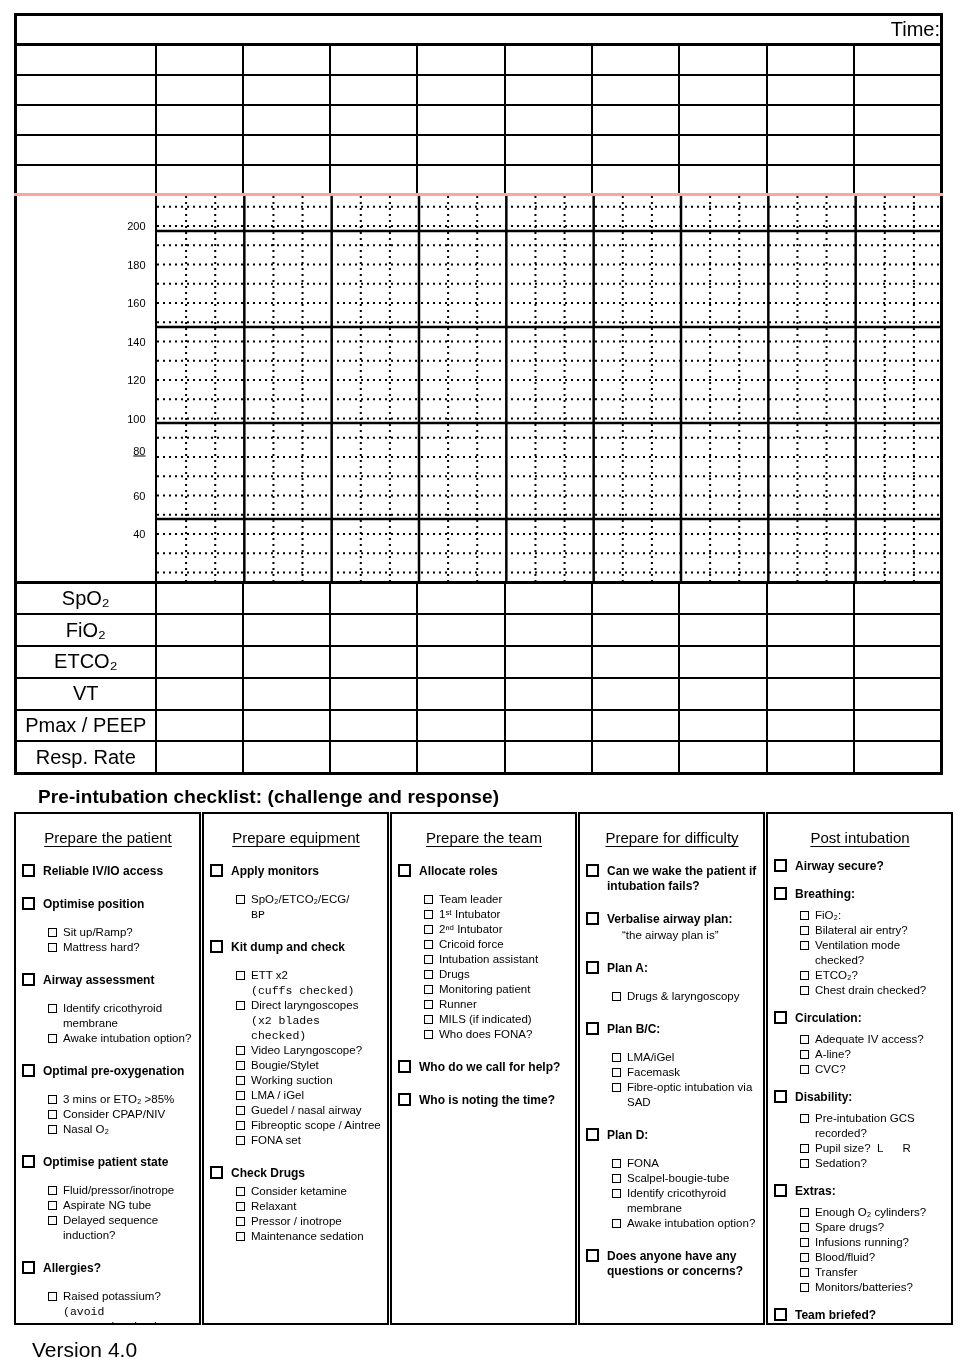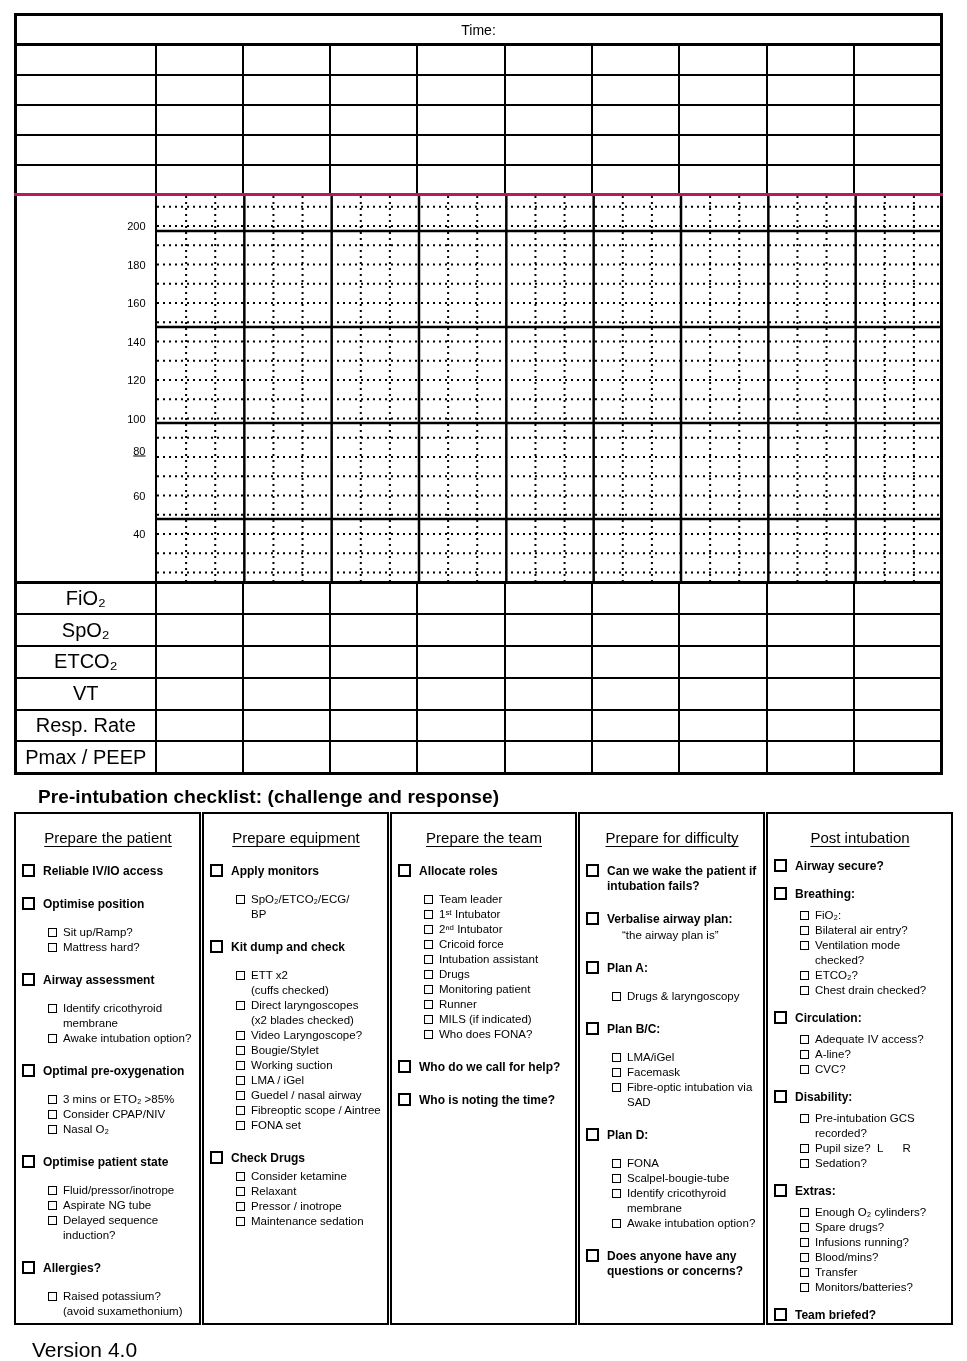--- a/index.html
+++ b/index.html
@@ -8,23 +8,23 @@
     width:967px; height:1361px; overflow:hidden;
     font-family:"Liberation Sans","DejaVu Sans",sans-serif;
     color:#000; -webkit-font-smoothing:antialiased;
   }
   .page { padding:13px 0 0 14px; }
 
   
   table.obs { border-collapse:collapse; table-layout:fixed; width:929px; border:3px solid #000; }
   table.obs td { border:2px solid #000; padding:0; vertical-align:middle; }
   tr.time-row td { border-bottom:3px solid #000; }
-  .time-cell { font-size:14px; height:30px; padding-left:11px; text-align:center; }
+  .time-cell { font-size:20px; height:30px; padding-left:11px; text-align:right; }
   tr.empty-row td { height:30px; }
-  tr.chart-row td { border-top:3px solid #be185d; border-bottom:3px solid #000; }
+  tr.chart-row td { border-top:3px solid #fca5a5; border-bottom:3px solid #000; }
   .chart-label-cell { position:relative; }
   .ylab { position:absolute; right:9px; font-size:11px; line-height:11px; transform:translateY(-50%); }
   .chart-grid-cell { padding:0; }
   .chart-grid-cell svg { display:block; }
   tr.vital-row td { height:31.8px; }
   .vital-label { font-size:20px; text-align:center; }
 
   
   .checklist-title { font-size:19px; font-weight:bold; margin:11px 0 4px 24px; letter-spacing:0.1px; }
   .cols { display:flex; gap:1px; margin-right:14px; }
@@ -33,21 +33,21 @@
   .main-item { display:flex; gap:8px; margin-top:18px; align-items:flex-start; }
   .main-item.indent { }
   .cb { flex:none; width:13px; height:13px; border:2px solid #000; margin-top:0; background:#fff; }
   .main-label { font-size:12px; font-weight:bold; line-height:15px; }
   .note { margin:1px 0 0 36px; font-size:11.5px; line-height:15px; }
   .subs { margin-top:13px; }
   .subs.tight { margin-top:3px; }
   .sub-item { display:flex; gap:6px; padding-left:26px; align-items:flex-start; }
   .cb-s { flex:none; width:9px; height:9px; border:1.5px solid #000; margin-top:3px; background:#fff; }
   .sub-label { font-size:11.5px; line-height:15px; }
-  .sub-note { margin-left:41px; font-size:11.5px; line-height:15px; }
+  .sub-note { margin-left:41px; font-size:11.5px; line-height:15px;font-family:Liberation Mono, monospace; }
   .col.dense .main-item { margin-top:13px; }
   .col.dense .subs { margin-top:6px; }
 
   .version { margin:13px 0 0 18px; font-size:21px; }
 </style>
 </head>
 <body>
 
 <div class="page">
 
@@ -189,33 +189,33 @@
               <line x1="611.3333333333333" y1="0" x2="611.3333333333333" y2="385" stroke="#000" stroke-width="2.5"></line>
               <line x1="698.6666666666666" y1="0" x2="698.6666666666666" y2="385" stroke="#000" stroke-width="2.5"></line>
               <line x1="0" y1="35" x2="786" y2="35" stroke="#000" stroke-width="2.5"></line>
               <line x1="0" y1="131" x2="786" y2="131" stroke="#000" stroke-width="2.5"></line>
               <line x1="0" y1="227" x2="786" y2="227" stroke="#000" stroke-width="2.5"></line>
               <line x1="0" y1="323" x2="786" y2="323" stroke="#000" stroke-width="2.5"></line>
             </svg>
           </td>
         </tr>
         <tr class="vital-row">
+          <td class="vital-label">SpO₂</td>
+          <td></td>
+          <td></td>
+          <td></td>
+          <td></td>
+          <td></td>
+          <td></td>
+          <td></td>
+          <td></td>
+          <td></td>
+        </tr>
+        <tr class="vital-row">
           <td class="vital-label">FiO₂</td>
-          <td></td>
-          <td></td>
-          <td></td>
-          <td></td>
-          <td></td>
-          <td></td>
-          <td></td>
-          <td></td>
-          <td></td>
-        </tr>
-        <tr class="vital-row">
-          <td class="vital-label">SpO₂</td>
           <td></td>
           <td></td>
           <td></td>
           <td></td>
           <td></td>
           <td></td>
           <td></td>
           <td></td>
           <td></td>
         </tr>
@@ -237,33 +237,33 @@
           <td></td>
           <td></td>
           <td></td>
           <td></td>
           <td></td>
           <td></td>
           <td></td>
           <td></td>
         </tr>
         <tr class="vital-row">
+          <td class="vital-label">Pmax / PEEP</td>
+          <td></td>
+          <td></td>
+          <td></td>
+          <td></td>
+          <td></td>
+          <td></td>
+          <td></td>
+          <td></td>
+          <td></td>
+        </tr>
+        <tr class="vital-row">
           <td class="vital-label">Resp. Rate</td>
-          <td></td>
-          <td></td>
-          <td></td>
-          <td></td>
-          <td></td>
-          <td></td>
-          <td></td>
-          <td></td>
-          <td></td>
-        </tr>
-        <tr class="vital-row">
-          <td class="vital-label">Pmax / PEEP</td>
           <td></td>
           <td></td>
           <td></td>
           <td></td>
           <td></td>
           <td></td>
           <td></td>
           <td></td>
           <td></td>
         </tr>
@@ -638,21 +638,21 @@
           <div class="sub-item">
             <span class="cb-s"></span>
             <span class="sub-label">Spare drugs?</span>
           </div>
           <div class="sub-item">
             <span class="cb-s"></span>
             <span class="sub-label">Infusions running?</span>
           </div>
           <div class="sub-item">
             <span class="cb-s"></span>
-            <span class="sub-label">Blood/mins?</span>
+            <span class="sub-label">Blood/fluid?</span>
           </div>
           <div class="sub-item">
             <span class="cb-s"></span>
             <span class="sub-label">Transfer</span>
           </div>
           <div class="sub-item">
             <span class="cb-s"></span>
             <span class="sub-label">Monitors/batteries?</span>
           </div>
         </div>

